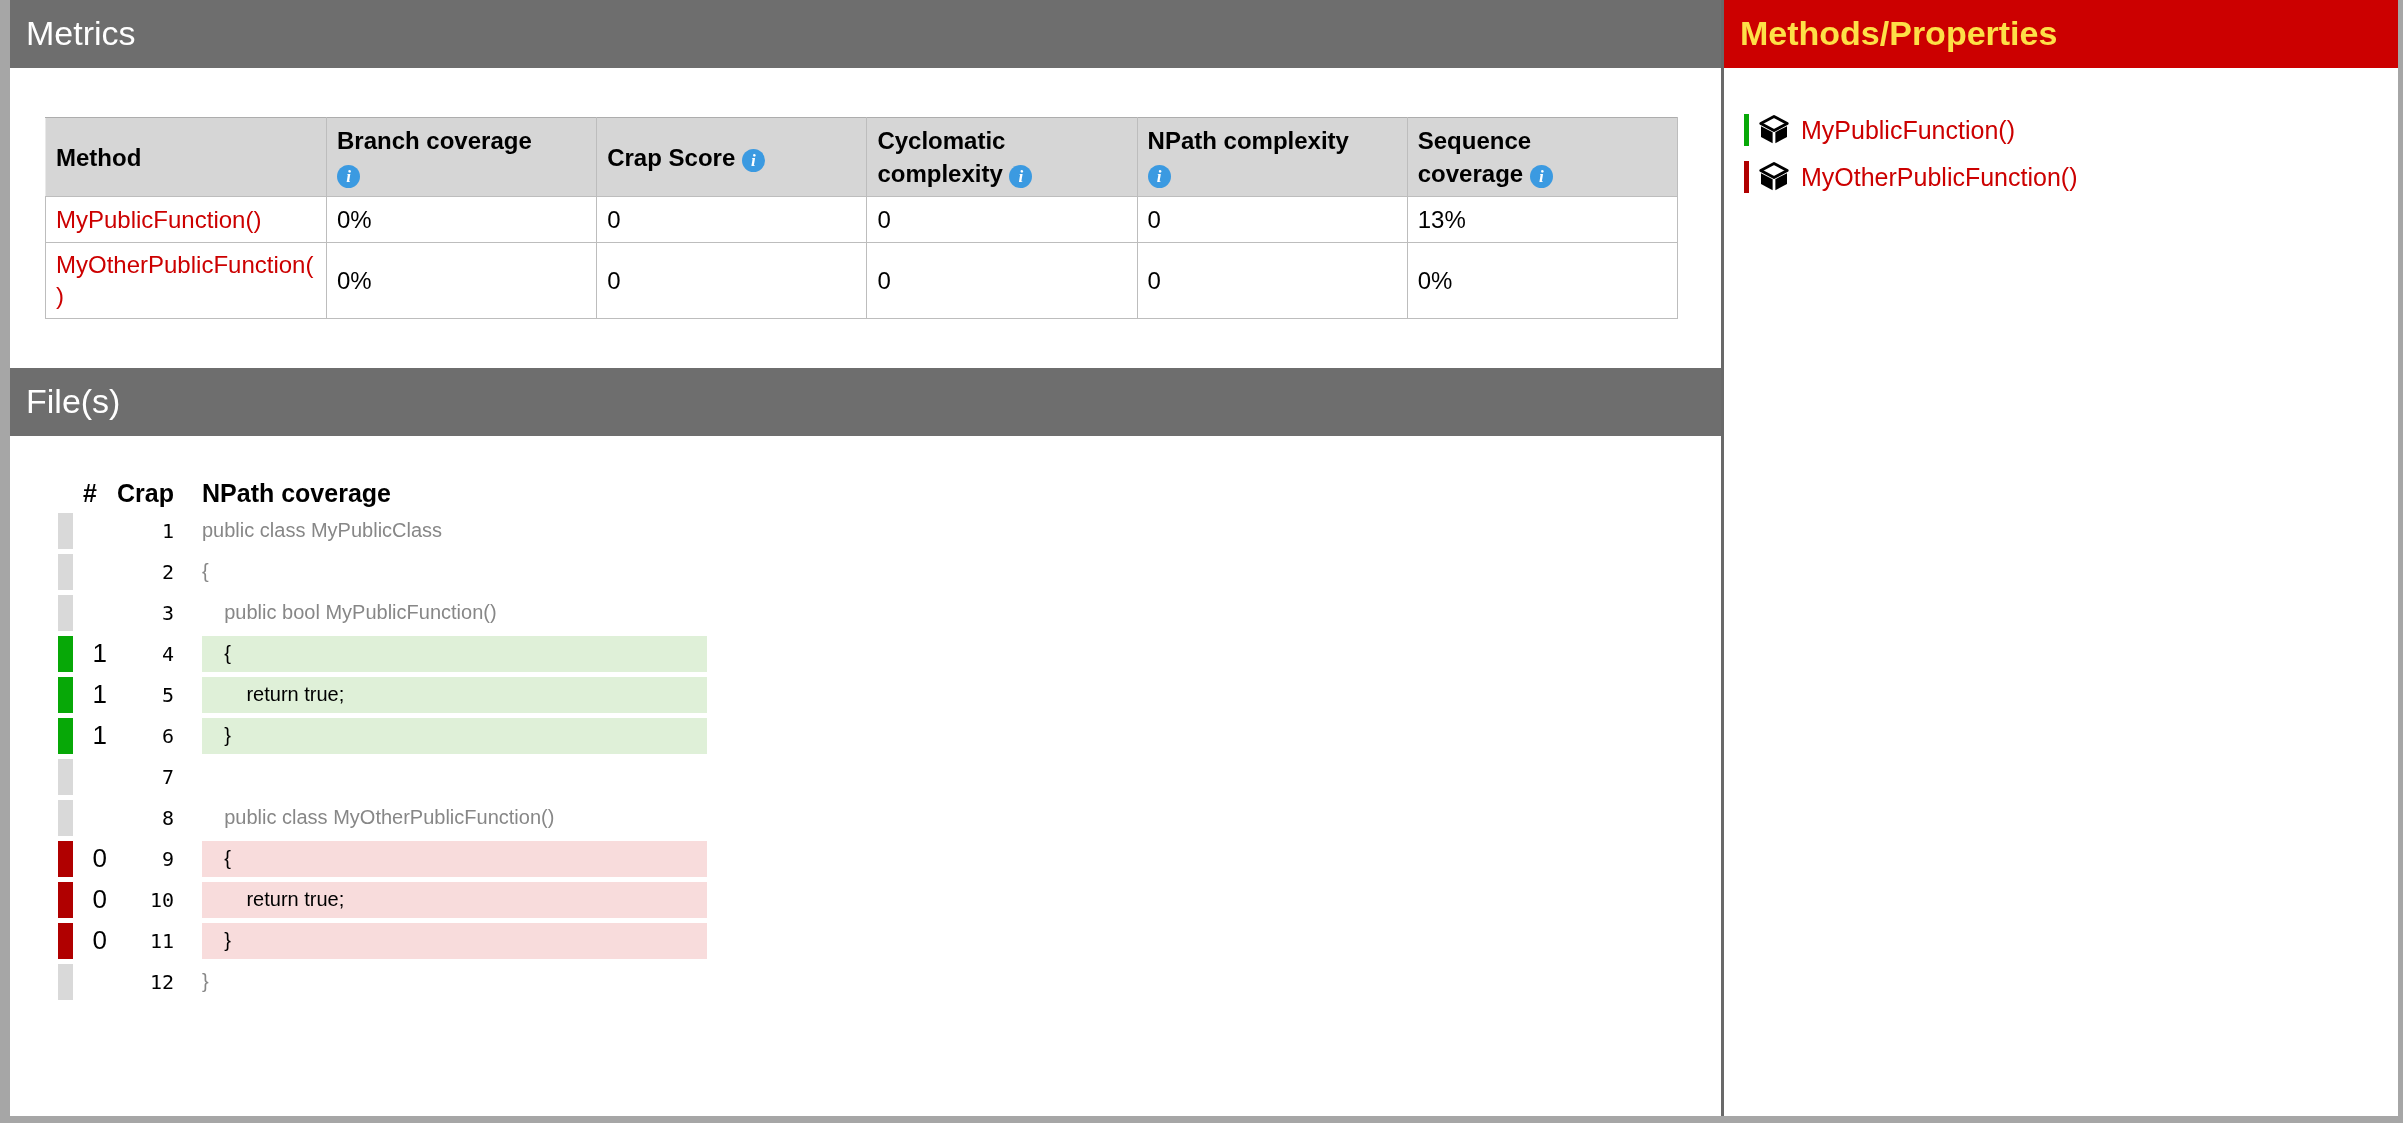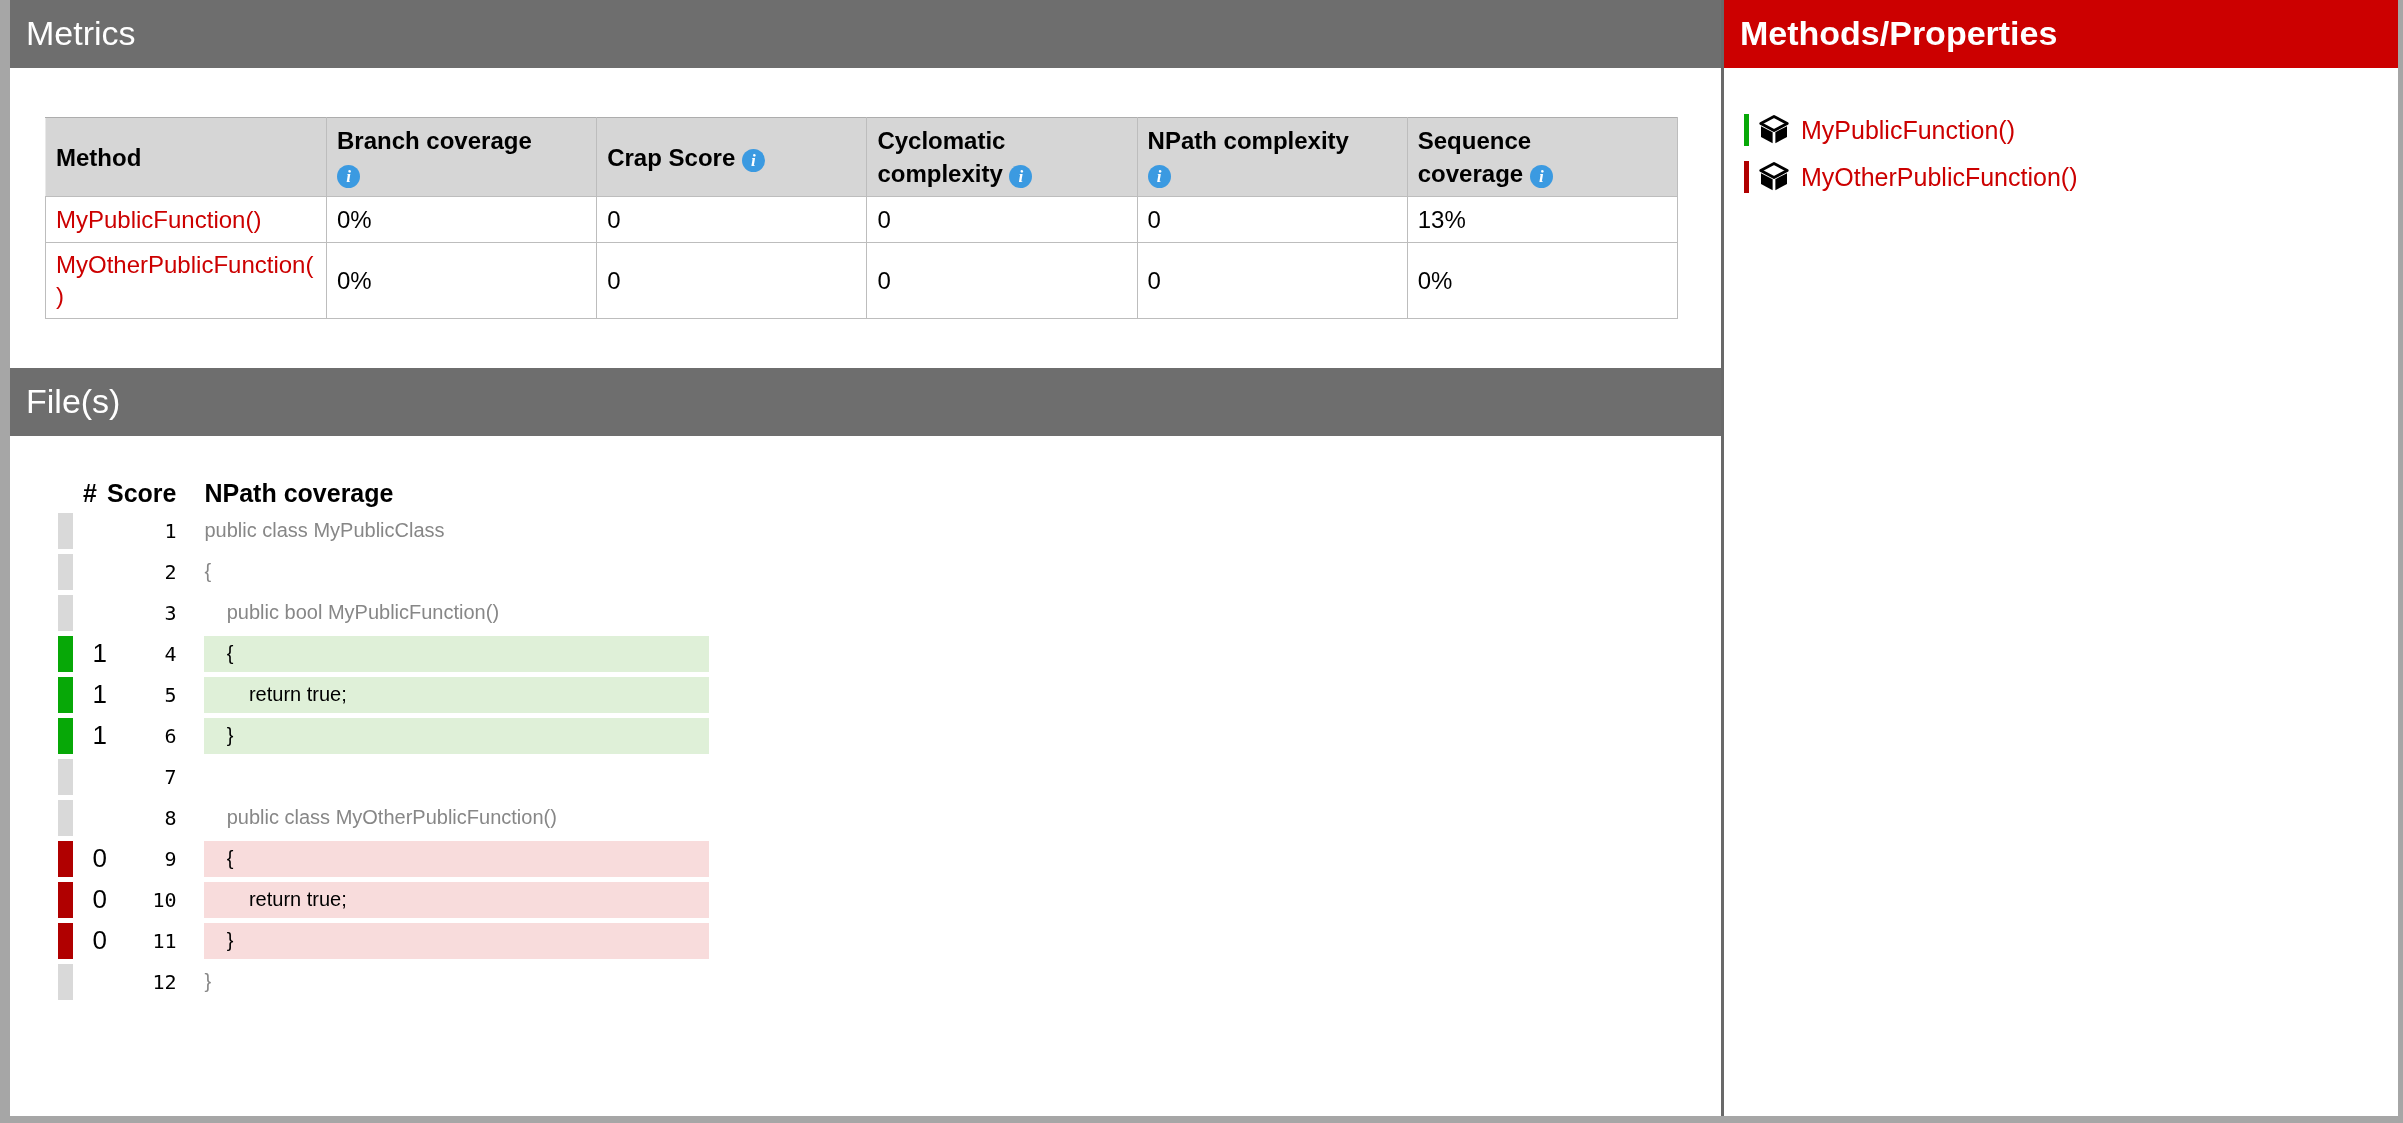--- a/index.html
+++ b/index.html
@@ -15,21 +15,21 @@
   .divider    { width:3px;  background:#696969; flex:none; }
   .main-col   { width:1711px; background:#ffffff; flex:none; }
   .side-col   { width:674px;  background:#ffffff; flex:none; }
 
   .section-bar {
     height:68px; background:#6e6e6e; color:#ffffff;
     font-size:34px; line-height:66px; padding-left:16px;
     font-weight:400;
   }
   .side-bar-header {
-    height:68px; background:#cc0000; color:#ffffff;
+    height:68px; background:#cc0000; color:#fde047;
     font-size:34px; line-height:66px; padding-left:16px; font-weight:700;
   }
 
   
   .metrics-table-wrap { margin:49px 0 0 35px; }
   table.metrics { border-collapse:collapse; width:1633px; table-layout:fixed;padding-left:44px; }
   table.metrics th, table.metrics td {
     border:1px solid #bdbdbd; vertical-align:middle;
     font-size:24px; padding:6px 10px; text-align:left;
   }
@@ -141,21 +141,21 @@
       <span>File(s)</span>
     </div>
 
 
     <div class="code-wrap">
       <table class="code">
         <thead>
           <tr>
             <th></th>
             <th class="h-hits">#</th>
-            <th class="h-line">Score</th>
+            <th class="h-line">Crap</th>
             <th></th>
             <th class="h-cov">NPath coverage</th>
           </tr>
         </thead>
         <tbody id="code-body">
             <tr class="uncoverable">
               <td class="c-bar"></td>
               <td class="c-hits"></td>
               <td class="c-num">1</td>
               <td class="c-gap"></td>

